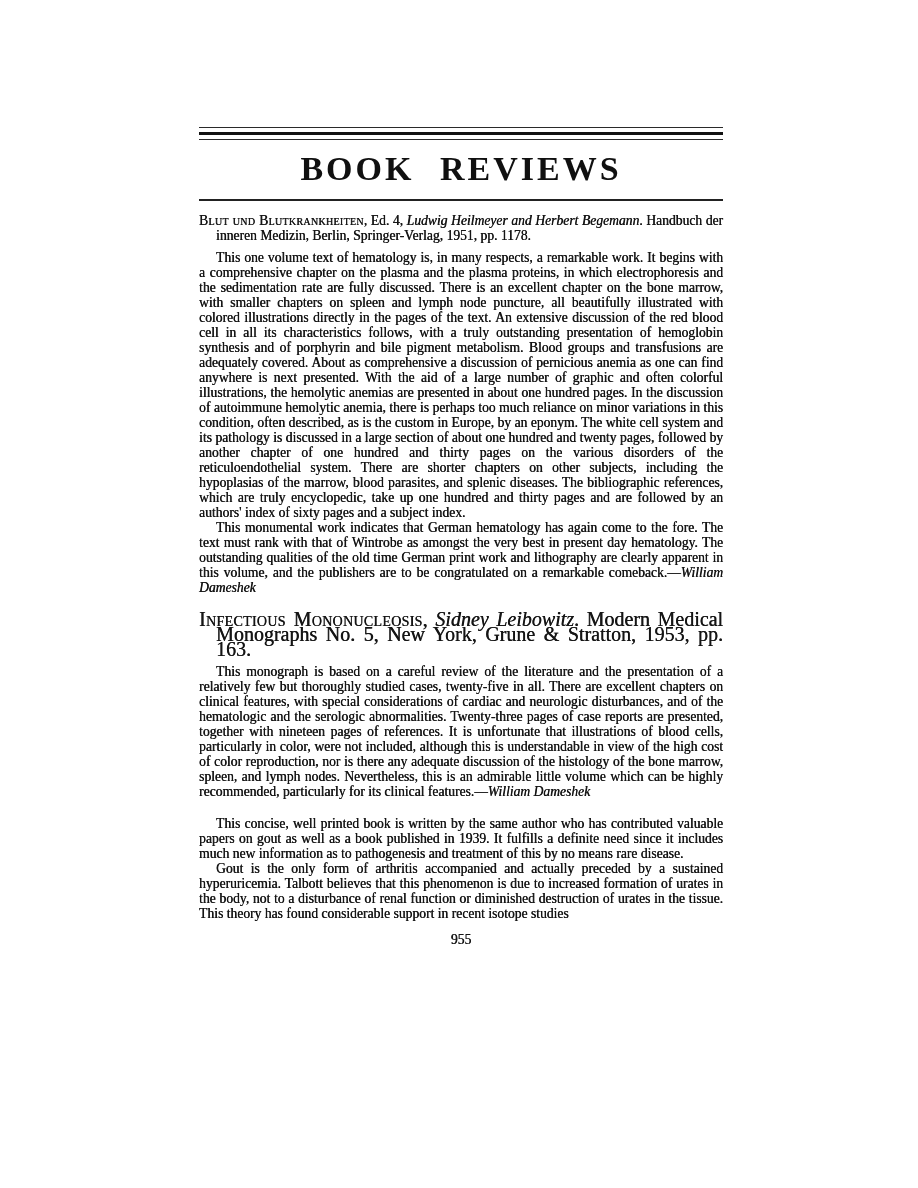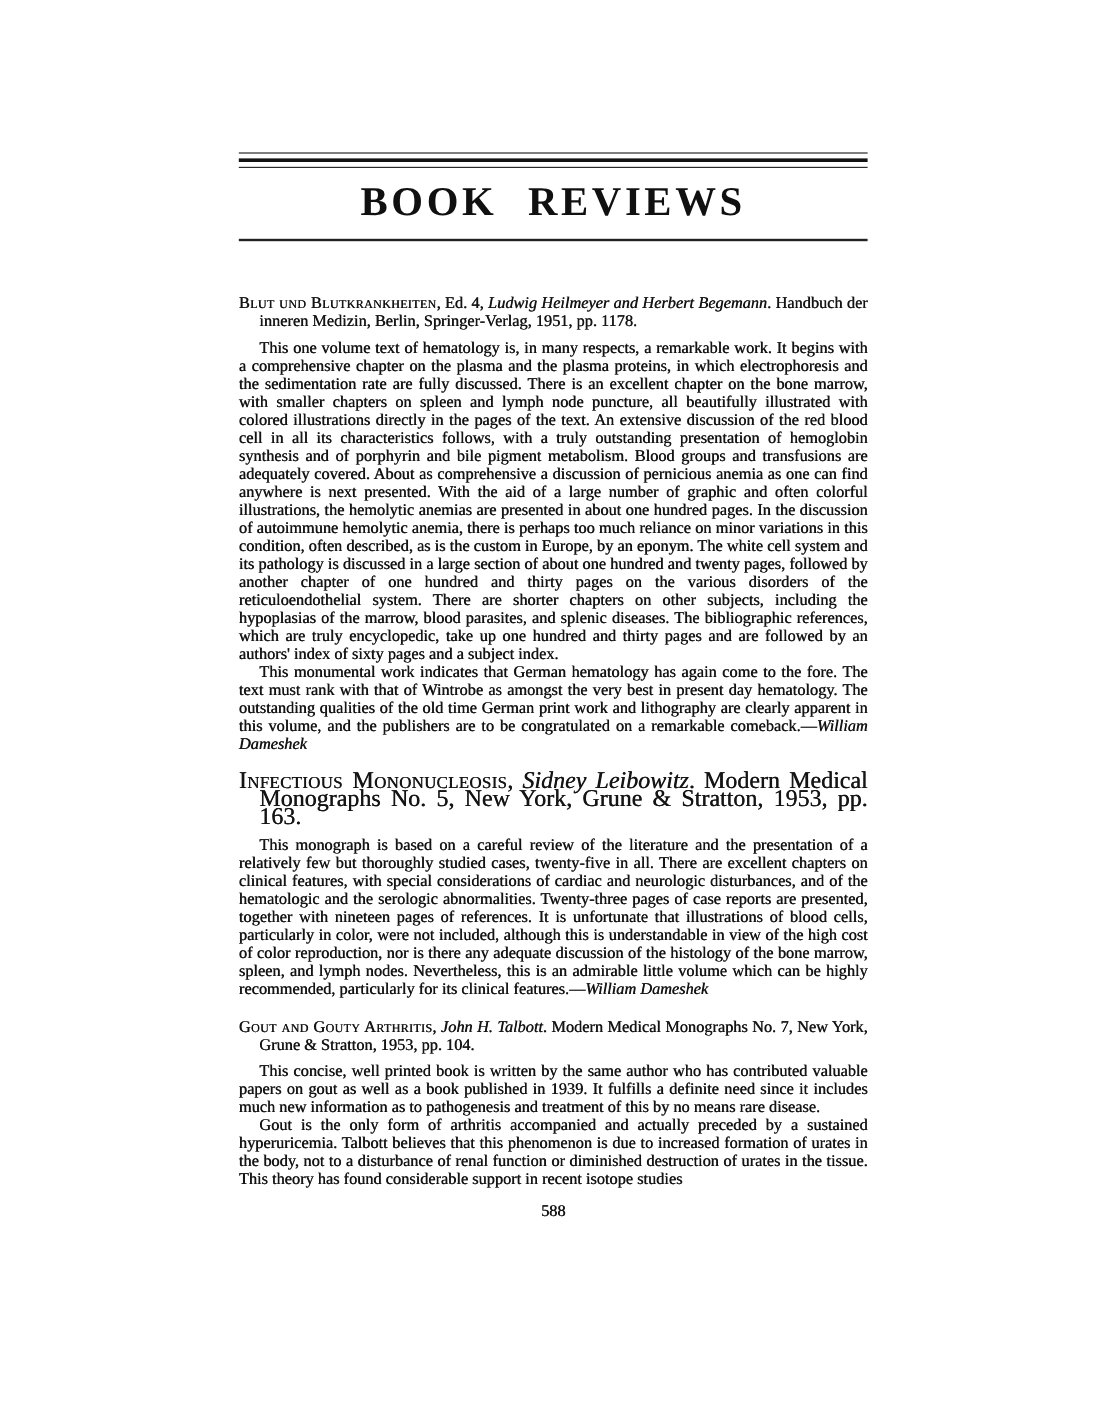--- a/index.html
+++ b/index.html
@@ -42,21 +42,21 @@
     letter-spacing: 3px;
     word-spacing: 14px;
     color: #101010;
   }
   .rule-single {
     margin-top: 7px;
     height: 2px;
     background: #222222;
   }
 
-  .reviews { margin-top: 44px; }
+  .reviews { margin-top: 12px; }
   .review { margin-top: 0; }
   .review + .review { margin-top: 17px; }
 
   .body-text {
     font-size: 13.6px;
     line-height: 15px;
     text-align: justify;
     text-shadow: 0.35px 0 0 currentColor;
   }
 
@@ -108,25 +108,22 @@
       </section>
 
       <section class="review">
         <h2 class="review-heading body-text" style="font-size:20px;font-weight:normal;">
           <span class="sc">Infectious Mononucleosis</span><span>, </span><span class="it">Sidney Leibowitz</span><span>. Modern Medical Monographs No. 5, New York, Grune &amp; Stratton, 1953, pp. 163.</span>
         </h2>
         <p class="body-para"><span>This monograph is based on a careful review of the literature and the presentation of a relatively few but thoroughly studied cases, twenty-five in all. There are excellent chapters on clinical features, with special considerations of cardiac and neurologic disturbances, and of the hematologic and the serologic abnormalities. Twenty-three pages of case reports are presented, together with nineteen pages of references. It is unfortunate that illustrations of blood cells, particularly in color, were not included, although this is understandable in view of the high cost of color reproduction, nor is there any adequate discussion of the histology of the bone marrow, spleen, and lymph nodes. Nevertheless, this is an admirable little volume which can be highly recommended, particularly for its clinical features.—</span><span class="it">William Dameshek</span></p>
       </section>
 
       <section class="review">
-        <h2 class="review-heading body-text" style="font-size:13.6px;font-weight:normal;">
-          <span class="sc">Gout and Gouty Arthritis</span><span>, </span><span class="it">John H. Talbott</span><span>. Modern Medical Monographs No. 7, New York, Grune &amp; Stratton, 1953, pp. 104.</span>
-        </h2>
         <p class="body-para"><span>This concise, well printed book is written by the same author who has contributed valuable papers on gout as well as a book published in 1939. It fulfills a definite need since it includes much new information as to pathogenesis and treatment of this by no means rare disease.</span></p>
         <p class="body-para"><span>Gout is the only form of arthritis accompanied and actually preceded by a sustained hyperuricemia. Talbott believes that this phenomenon is due to increased formation of urates in the body, not to a disturbance of renal function or diminished destruction of urates in the tissue. This theory has found considerable support in recent isotope studies</span></p>
       </section>
 
     </div>
 
-    <div class="page-number">588</div>
+    <div class="page-number">955</div>
 
   </div>
 </div>
 
 </body></html>

